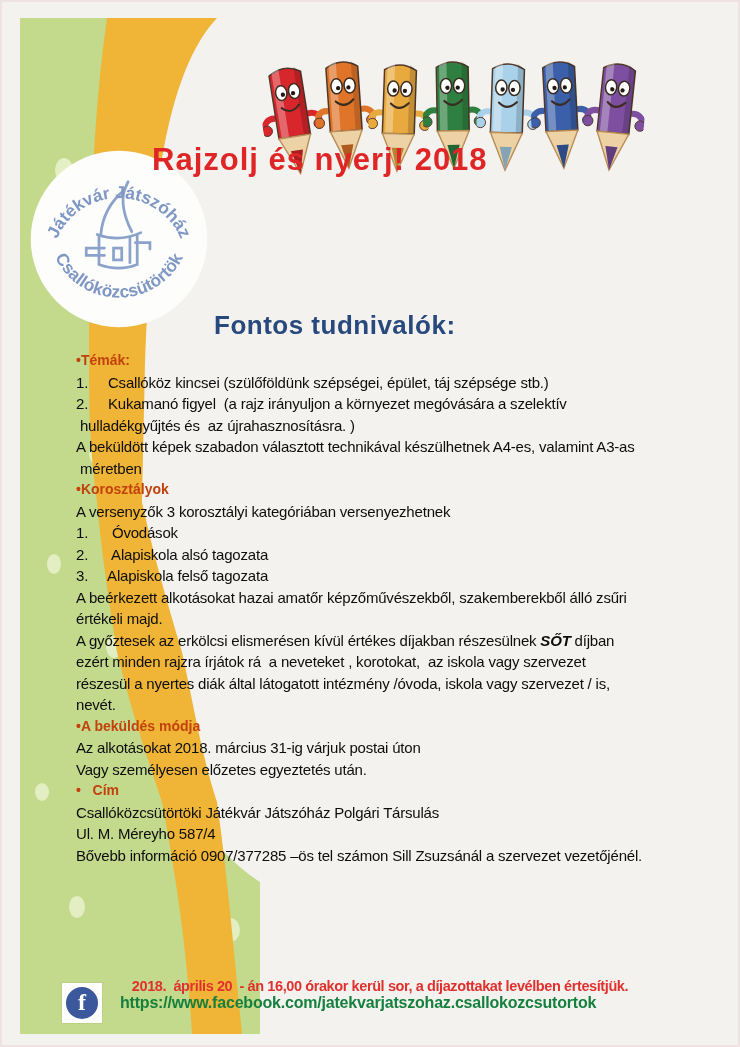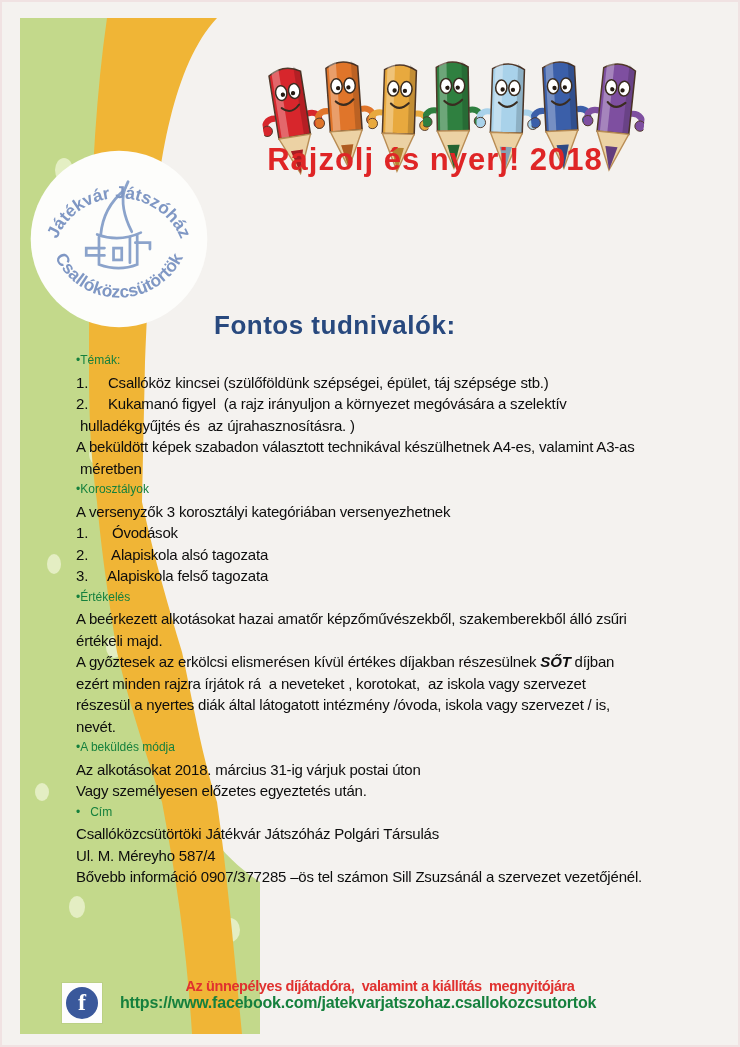--- a/index.html
+++ b/index.html
@@ -32,37 +32,37 @@
   .pencil .hl{fill:rgba(255,255,255,.30);}
   .pencil .sh{fill:rgba(0,0,0,.16);}
   .pencil .wood{fill:#ecd2a4;stroke:#b98d55;stroke-width:1.5;}
   .pencil .lead{fill:var(--c);}
   .pencil .leadsh{fill:rgba(0,0,0,.22);}
   .pencil .eye{fill:#fff;stroke:#3a2c20;stroke-width:1.6;}
   .pencil .pupil{fill:#241a12;}
   .pencil .smile{stroke:#3a2c20;stroke-width:2.2;fill:none;stroke-linecap:round;}
 
   .title{
-    position:absolute;left:150px;right:20px;top:140px;text-align:center;
+    position:absolute;left:150px;right:20px;top:140px;
     color:#df2526;font-size:31px;font-weight:bold;letter-spacing:1px;white-space:pre;
   }
   .intro{
     position:absolute;left:150px;right:20px;top:194px;text-align:center;
     color:#0d0d0d;font-size:19.5px;font-weight:bold;line-height:30px;white-space:pre;
   }
   .important-heading{
     position:absolute;left:212px;top:308px;
     color:#28497e;font-size:26px;font-weight:bold;letter-spacing:.5px;white-space:pre;
   }
   .body-col{
     position:absolute;left:74px;top:348px;right:30px;
     font-size:15px;line-height:21.5px;color:#0d0d0d;letter-spacing:-.2px;
   }
   .body-col div{white-space:pre;}
-  .red-head{color:#15803d;font-weight:normal;font-size:12px;letter-spacing:0;}
+  .red-head{color:#c2410c;font-weight:bold;font-size:14px;letter-spacing:0;}
   .em-sot{font-weight:bold;font-style:italic;}
   .closing{
     position:absolute;left:36px;right:16px;top:931px;text-align:center;
     color:#e0312f;font-weight:bold;font-size:14.5px;line-height:21.5px;
     letter-spacing:-.4px;white-space:pre;
   }
   .footer{
     position:absolute;left:60px;top:981px;display:flex;align-items:center;gap:18px;
   }
   .fb-badge{width:40px;height:40px;background:#fdfdfd;display:flex;align-items:center;justify-content:center;box-shadow:0 0 0 1px rgba(0,0,0,.04);}
@@ -271,40 +271,38 @@
 
     <div>A beküldött képek szabadon választott technikával készülhetnek A4-es, valamint A3-as</div>
     <div> méretben</div>
 
     <div class="red-head">•Korosztályok</div>
     <div>A versenyzők 3 korosztályi kategóriában versenyezhetnek</div>
     <div>1.      Óvodások</div>
     <div>2.      Alapiskola alsó tagozata</div>
     <div>3.     Alapiskola felső tagozata</div>
 
-    <div class="red-head">•Értékelés</div>
     <div>A beérkezett alkotásokat hazai amatőr képzőművészekből, szakemberekből álló zsűri</div>
     <div>értékeli majd.</div>
     <div><span>A győztesek az erkölcsi elismerésen kívül értékes díjakban részesülnek </span><span class="em-sot">SŐT</span><span> díjban</span></div>
     <div>ezért minden rajzra írjátok rá  a neveteket , korotokat,  az iskola vagy szervezet</div>
     <div>részesül a nyertes diák által látogatott intézmény /óvoda, iskola vagy szervezet / is,</div>
     <div>nevét.</div>
 
     <div class="red-head">•A beküldés módja</div>
     <div>Az alkotásokat 2018. március 31-ig várjuk postai úton</div>
     <div>Vagy személyesen előzetes egyeztetés után.</div>
 
     <div class="red-head">•   Cím</div>
     <div>Csallóközcsütörtöki Játékvár Játszóház Polgári Társulás</div>
     <div>Ul. M. Méreyho 587/4</div>
     <div>Bővebb információ 0907/377285 –ös tel számon Sill Zsuzsánál a szervezet vezetőjénél.</div>
   </div>
 
   <div class="closing">
-    <div>Az ünnepélyes díjátadóra,  valamint a kiállítás  megnyitójára</div>
     <div>2018.  április 20  - án 16,00 órakor kerül sor, a díjazottakat levélben értesítjük.</div>
   </div>
 
   <div class="footer">
     <div class="fb-badge">
       <div class="fb-circle">
           <span>f</span>
         </div>
     </div>
     <span class="fb-url">https://www.facebook.com/jatekvarjatszohaz.csallokozcsutortok</span>

